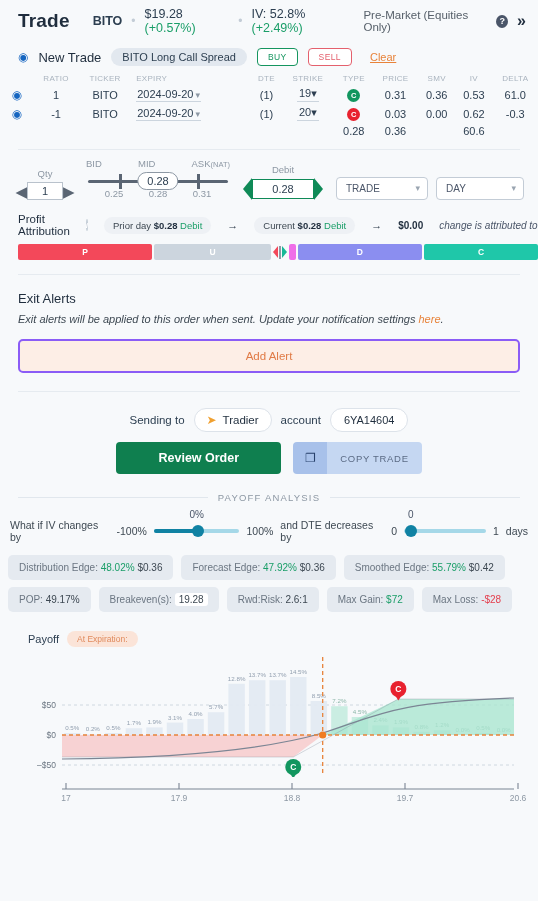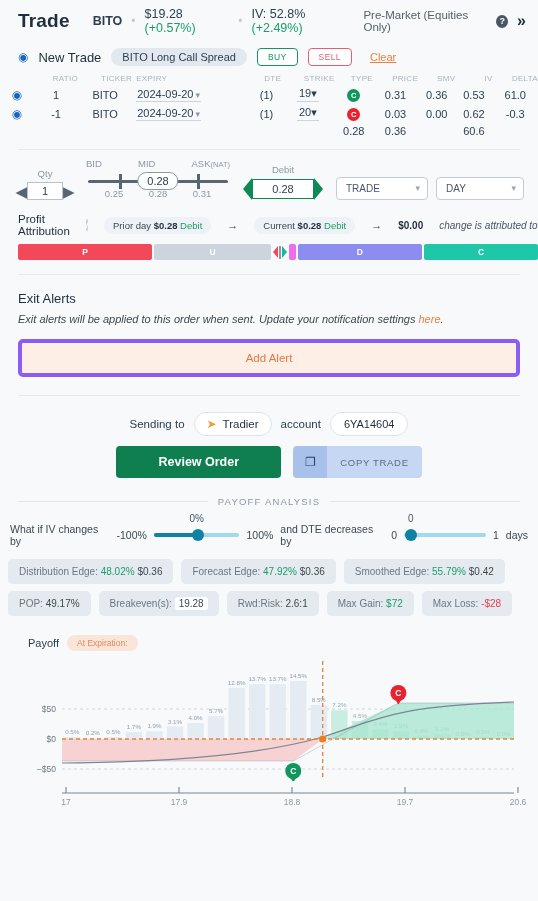--- a/index.html
+++ b/index.html
@@ -42,21 +42,21 @@
     border-radius:4px; padding:3px 10px; font-size:8.5px; letter-spacing:.4px;
     background:#fff; cursor:pointer;
   }
   .btn-buy { border:1px solid #15955f; color:#15955f; }
   .btn-sell { border:1px solid #e4606d; color:#e4606d; }
   .clear-link { color:#e8833a; font-size:11px; text-decoration:underline; cursor:pointer; margin-left:8px;}
 
   table.legs { width:100%; border-collapse:collapse; margin-top:2px; }
   table.legs th {
     font-size:8px; color:#aab4bf; font-weight:400; letter-spacing:.3px;
-    padding:2px 0; text-align:right; white-space:nowrap;
+    padding:2px 0; text-align:center; white-space:nowrap;
   }
   table.legs td { font-size:11px; color:#2c3e50; text-align:center; padding:2px 0; }
   .tick-col { width:34px; }
   .expiry-cell { border-bottom:1px solid #ccd5de; display:inline-block; padding:0 1px 1px; cursor:pointer; }
   .expiry-cell .cv { color:#8d98a4; font-size:9px; margin-left:2px;}
   .strike-cell { border-bottom:1px solid #ccd5de; display:inline-block; padding:0 2px 1px; cursor:pointer;}
   .badge-c {
     width:13px;height:13px;border-radius:50%;display:inline-flex;align-items:center;
     justify-content:center;color:#fff;font-size:7.5px;font-weight:700;
   }
@@ -109,21 +109,21 @@
   .pb-mark { display:flex; gap:1px; align-items:center; padding:0 2px;}
   .pb-tri-l { width:0;height:0;border-top:6px solid transparent;border-bottom:6px solid transparent;border-right:5px solid #f3485a;}
   .pb-tri-r { width:0;height:0;border-top:6px solid transparent;border-bottom:6px solid transparent;border-left:5px solid #17b897;}
   .pb-bar-mid { width:2px; height:13px; background:#8d98a4;}
 
   .exit-sec { padding: 16px 18px 0; }
   .exit-title { font-size:13px; color:#1f2d3d; }
   .exit-desc { font-size:11px; color:#3d4852; font-style:italic; margin-top:7px;}
   .exit-desc a { color:#e8833a; }
   .add-alert {
-    margin-top:14px; border:4px solid #8b5cf6; background:#fdeee6; border-radius:5px;
+    margin-top:14px; border:2px solid #8b5cf6; background:#fdeee6; border-radius:5px;
     text-align:center; padding:9px 0; font-size:11.5px; color:#e07a45; cursor:pointer;
   }
 
   .send-row { display:flex; align-items:center; justify-content:center; gap:9px; padding:16px 0 0; }
   .send-lbl { font-size:11.5px; color:#2c3e50; }
   .brk-pill { border:1px solid #dde3ea; background:#fff; border-radius:14px; padding:4px 12px;
     font-size:11.5px; color:#1f2d3d; display:flex; align-items:center; gap:6px; cursor:pointer;}
   .acct-pill { border:1px solid #dde3ea; background:#fff; border-radius:14px; padding:5px 13px;
     font-size:11px; color:#1f2d3d; cursor:pointer;}
   .cta-row { display:flex; justify-content:center; gap:12px; padding:10px 0 0; }

